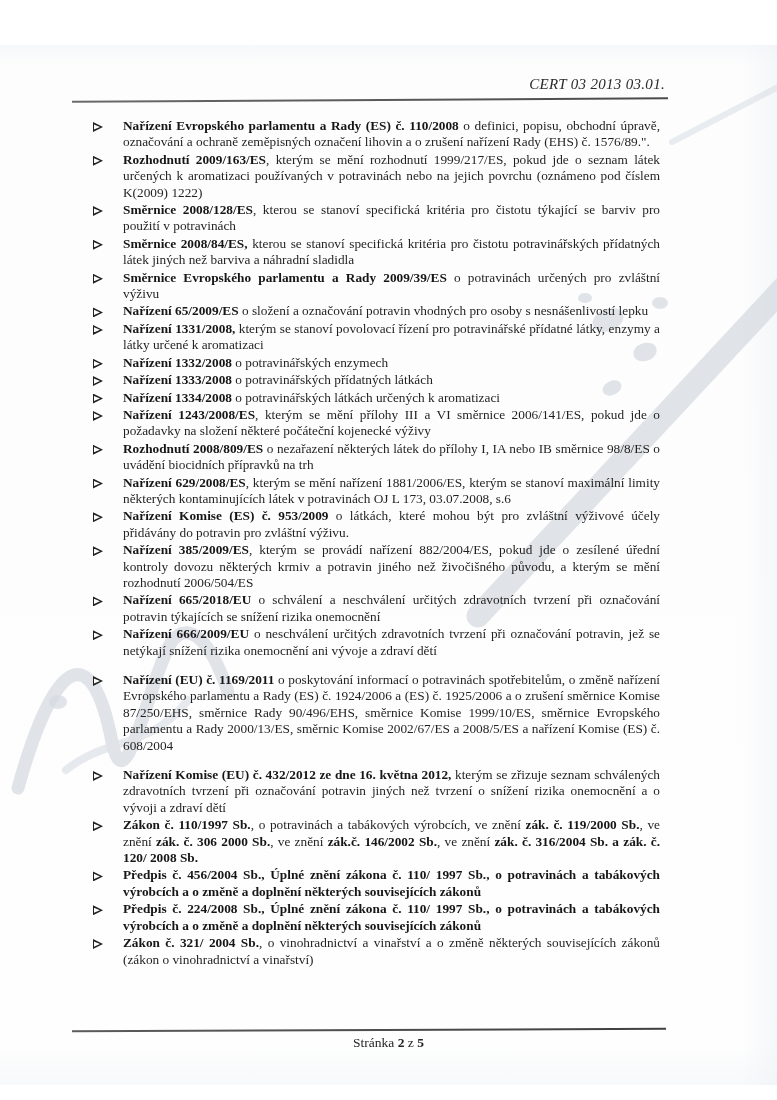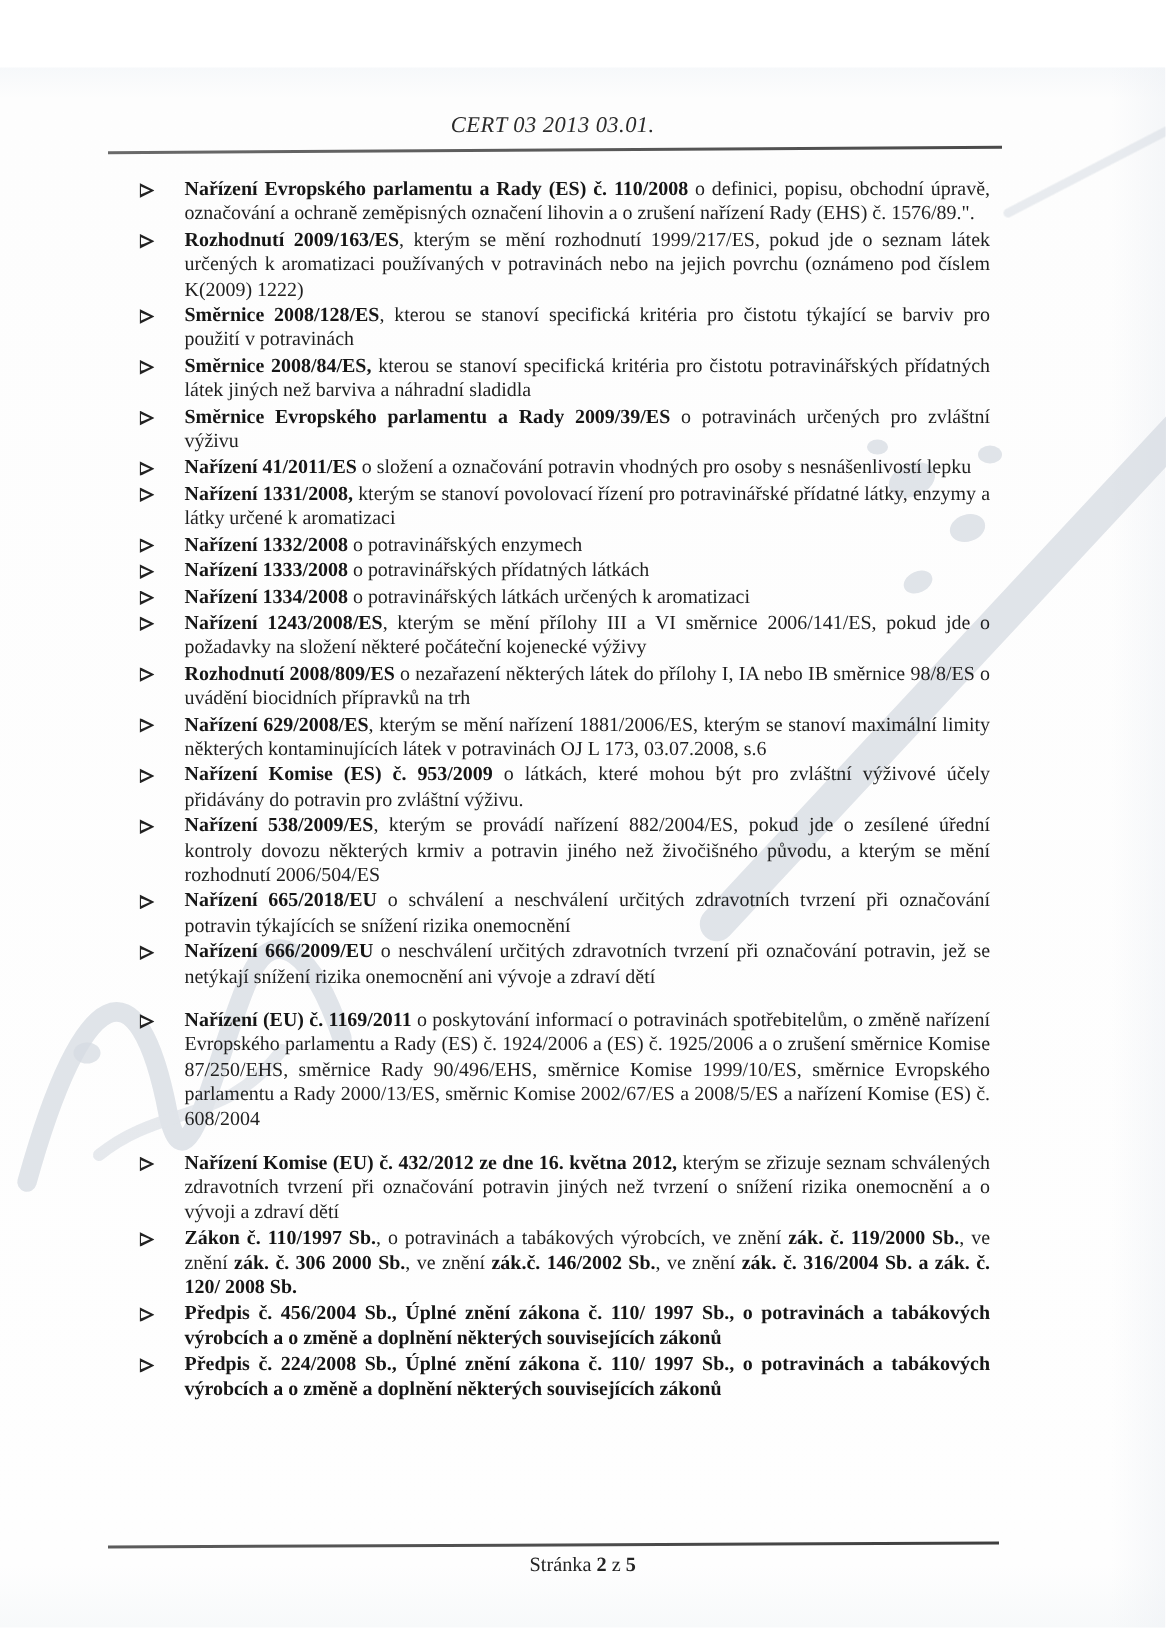--- a/index.html
+++ b/index.html
@@ -18,21 +18,21 @@
     position:absolute;right:0;top:45px;width:40px;height:1040px;
     background:linear-gradient(270deg,#eef1f5 0%, rgba(255,255,255,0) 90%);
     opacity:.55;
   }
   .watermark{position:absolute;left:0;top:0;z-index:0;}
   .content{position:absolute;left:0;top:0;width:777px;height:1100px;z-index:1;}
 
   
   .doc-code{
     position:absolute;top:76px;left:72px;right:112px;
-    text-align:center;font-style:italic;font-size:15px;color:#2a2a2a;
+    text-align:right;font-style:italic;font-size:15px;color:#2a2a2a;
     letter-spacing:.3px;
   }
   .rule-top{
     position:absolute;top:99px;left:72px;right:109px;height:2px;
     background:linear-gradient(90deg,#6a6a6a,#4a4a4a);
     transform:rotate(-0.35deg);
   }
 
   
   ul.reg-list{
@@ -108,21 +108,21 @@
             <span class="arrow-in"></span>
           </span><span class="b">Směrnice 2008/128/ES</span><span class="r">, kterou se stanoví specifická kritéria pro čistotu týkající se barviv pro použití v potravinách</span></li>
         <li class=""><span class="arrow">
             <span class="arrow-in"></span>
           </span><span class="b">Směrnice 2008/84/ES,</span><span class="r"> kterou se stanoví specifická kritéria pro čistotu potravinářských přídatných látek jiných než barviva a náhradní sladidla</span></li>
         <li class=""><span class="arrow">
             <span class="arrow-in"></span>
           </span><span class="b">Směrnice Evropského parlamentu a Rady 2009/39/ES </span><span class="r">o potravinách určených pro zvláštní výživu</span></li>
         <li class=""><span class="arrow">
             <span class="arrow-in"></span>
-          </span><span class="b">Nařízení 41/2011/ES </span><span class="r">o složení a označování potravin vhodných pro osoby s nesnášenlivostí lepku</span></li>
+          </span><span class="b">Nařízení 65/2009/ES </span><span class="r">o složení a označování potravin vhodných pro osoby s nesnášenlivostí lepku</span></li>
         <li class=""><span class="arrow">
             <span class="arrow-in"></span>
           </span><span class="b">Nařízení 1331/2008,</span><span class="r"> kterým se stanoví povolovací řízení pro potravinářské přídatné látky, enzymy a látky určené k aromatizaci</span></li>
         <li class=""><span class="arrow">
             <span class="arrow-in"></span>
           </span><span class="b">Nařízení 1332/2008 </span><span class="r">o potravinářských enzymech</span></li>
         <li class=""><span class="arrow">
             <span class="arrow-in"></span>
           </span><span class="b">Nařízení 1333/2008 </span><span class="r">o potravinářských přídatných látkách</span></li>
         <li class=""><span class="arrow">
@@ -135,21 +135,21 @@
             <span class="arrow-in"></span>
           </span><span class="b">Rozhodnutí 2008/809/ES </span><span class="r">o nezařazení některých látek do přílohy I, IA nebo IB směrnice 98/8/ES o uvádění biocidních přípravků na trh</span></li>
         <li class=""><span class="arrow">
             <span class="arrow-in"></span>
           </span><span class="b">Nařízení 629/2008/ES</span><span class="r">, kterým se mění nařízení 1881/2006/ES, kterým se stanoví maximální limity některých kontaminujících látek v potravinách OJ L 173, 03.07.2008, s.6</span></li>
         <li class=""><span class="arrow">
             <span class="arrow-in"></span>
           </span><span class="b">Nařízení Komise (ES) č. 953/2009 </span><span class="r">o látkách, které mohou být pro zvláštní výživové účely přidávány do potravin pro zvláštní výživu.</span></li>
         <li class=""><span class="arrow">
             <span class="arrow-in"></span>
-          </span><span class="b">Nařízení 538/2009/ES</span><span class="r">, kterým se provádí nařízení 882/2004/ES, pokud jde o zesílené úřední kontroly dovozu některých krmiv a potravin jiného než živočišného původu, a kterým se mění rozhodnutí 2006/504/ES</span></li>
+          </span><span class="b">Nařízení 385/2009/ES</span><span class="r">, kterým se provádí nařízení 882/2004/ES, pokud jde o zesílené úřední kontroly dovozu některých krmiv a potravin jiného než živočišného původu, a kterým se mění rozhodnutí 2006/504/ES</span></li>
         <li class=""><span class="arrow">
             <span class="arrow-in"></span>
           </span><span class="b">Nařízení 665/2018/EU </span><span class="r">o schválení a neschválení určitých zdravotních tvrzení při označování potravin týkajících se snížení rizika onemocnění</span></li>
         <li class=""><span class="arrow">
             <span class="arrow-in"></span>
           </span><span class="b">Nařízení 666/2009/EU </span><span class="r">o neschválení určitých zdravotních tvrzení při označování potravin, jež se netýkají snížení rizika onemocnění ani vývoje a zdraví dětí</span></li>
         <li class="gap"><span class="arrow">
             <span class="arrow-in"></span>
           </span><span class="b">Nařízení (EU) č. 1169/2011 </span><span class="r">o poskytování informací o potravinách spotřebitelům, o změně nařízení Evropského parlamentu a Rady (ES) č. 1924/2006 a (ES) č. 1925/2006 a o zrušení směrnice Komise 87/250/EHS, směrnice Rady 90/496/EHS, směrnice Komise 1999/10/ES, směrnice Evropského parlamentu a Rady 2000/13/ES, směrnic Komise 2002/67/ES a 2008/5/ES a nařízení Komise (ES) č. 608/2004</span></li>
         <li class="gap"><span class="arrow">
@@ -157,20 +157,23 @@
           </span><span class="b">Nařízení Komise (EU) č. 432/2012 ze dne 16. května 2012, </span><span class="r">kterým se zřizuje seznam schválených zdravotních tvrzení při označování potravin jiných než tvrzení o snížení rizika onemocnění a o vývoji a zdraví dětí</span></li>
         <li class=""><span class="arrow">
             <span class="arrow-in"></span>
           </span><span class="b">Zákon č. 110/1997 Sb.</span><span class="r">, o potravinách a tabákových výrobcích, ve znění </span><span class="b">zák. č. 119/2000 Sb.</span><span class="r">, ve znění </span><span class="b">zák. č. 306 2000 Sb.</span><span class="r">, ve znění </span><span class="b">zák.č. 146/2002 Sb.</span><span class="r">, ve znění </span><span class="b">zák. č. 316/2004 Sb. a zák. č. 120/ 2008 Sb.</span></li>
         <li class=""><span class="arrow">
             <span class="arrow-in"></span>
           </span><span class="b">Předpis č. 456/2004 Sb., Úplné znění zákona č. 110/ 1997 Sb., o potravinách a tabákových výrobcích a o změně a doplnění některých souvisejících zákonů</span></li>
         <li class=""><span class="arrow">
             <span class="arrow-in"></span>
           </span><span class="b">Předpis č. 224/2008 Sb., Úplné znění zákona č. 110/ 1997 Sb., o potravinách a tabákových výrobcích a o změně a doplnění některých souvisejících zákonů</span></li>
+        <li class=""><span class="arrow">
+            <span class="arrow-in"></span>
+          </span><span class="b">Zákon č. 321/ 2004 Sb.</span><span class="r">, o vinohradnictví a vinařství a o změně některých souvisejících zákonů (zákon o vinohradnictví a vinařství)</span></li>
       </ul>
 
     <div class="rule-bottom"></div>
     <div class="page-number">
       <span>Stránka </span><span class="b">2</span><span> z </span><span class="b">5</span>
     </div>
   </div>
 </div>
 
 </body></html>

